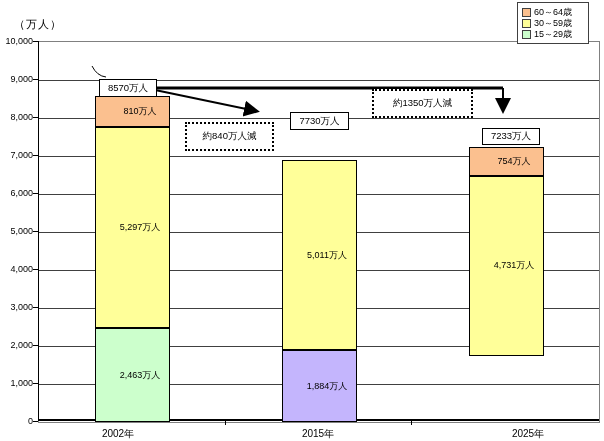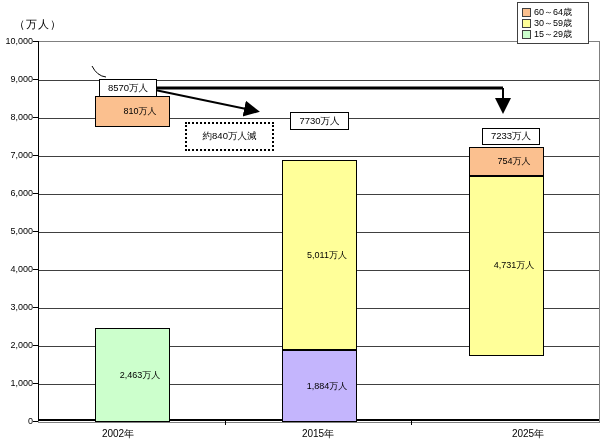--- a/index.html
+++ b/index.html
@@ -61,20 +61,23 @@
       <div class="gridline" style="top: 114px;"></div>
       <div class="gridline" style="top: 152px;"></div>
       <div class="gridline" style="top: 190px;"></div>
       <div class="gridline" style="top: 228px;"></div>
       <div class="gridline" style="top: 266px;"></div>
       <div class="gridline" style="top: 304px;"></div>
       <div class="gridline" style="top: 342px;"></div>
       <div class="bar-segment" style="left: 55.5px; bottom: 0px; height: 93.594px; background: rgb(204, 255, 204);">
         <span class="seg-label">2,463万人</span>
       </div>
+      <div class="bar-segment" style="left: 55.5px; bottom: 93.594px; height: 201.286px; background: rgb(255, 255, 153);">
+        <span class="seg-label">5,297万人</span>
+      </div>
       <div class="bar-segment" style="left: 55.5px; bottom: 294.88px; height: 30.78px; background: rgb(251, 192, 143);">
         <span class="seg-label">810万人</span>
       </div>
       <div class="bar-segment" style="left: 242.5px; bottom: 0px; height: 71.592px; background: #c4b5fd;">
         <span class="seg-label">1,884万人</span>
       </div>
       <div class="bar-segment" style="left: 242.5px; bottom: 71.592px; height: 190.418px; background: rgb(255, 255, 153);">
         <span class="seg-label">5,011万人</span>
       </div>
       <div class="bar-segment" style="left: 429.5px; bottom: 66.424px; height: 179.778px; background: rgb(255, 255, 153);">
@@ -127,14 +130,15 @@
     <line x1="503" y1="88" x2="503" y2="110" stroke="#000" stroke-width="2" marker-end="url(#arrowhead)"></line>
     <line x1="155" y1="90" x2="256" y2="111" stroke="#000" stroke-width="2" marker-end="url(#arrowhead)"></line>
   </svg>
 
 
   <div class="total-label total-2002">8570万人</div>
   <div class="total-label total-2015">7730万人</div>
   <div class="total-label total-2025">7233万人</div>
 
   <div class="decrease-box decrease-2015">約840万人減</div>
+  <div class="decrease-box decrease-2025">約1350万人減</div>
 
 </div>
 
 </body></html>

